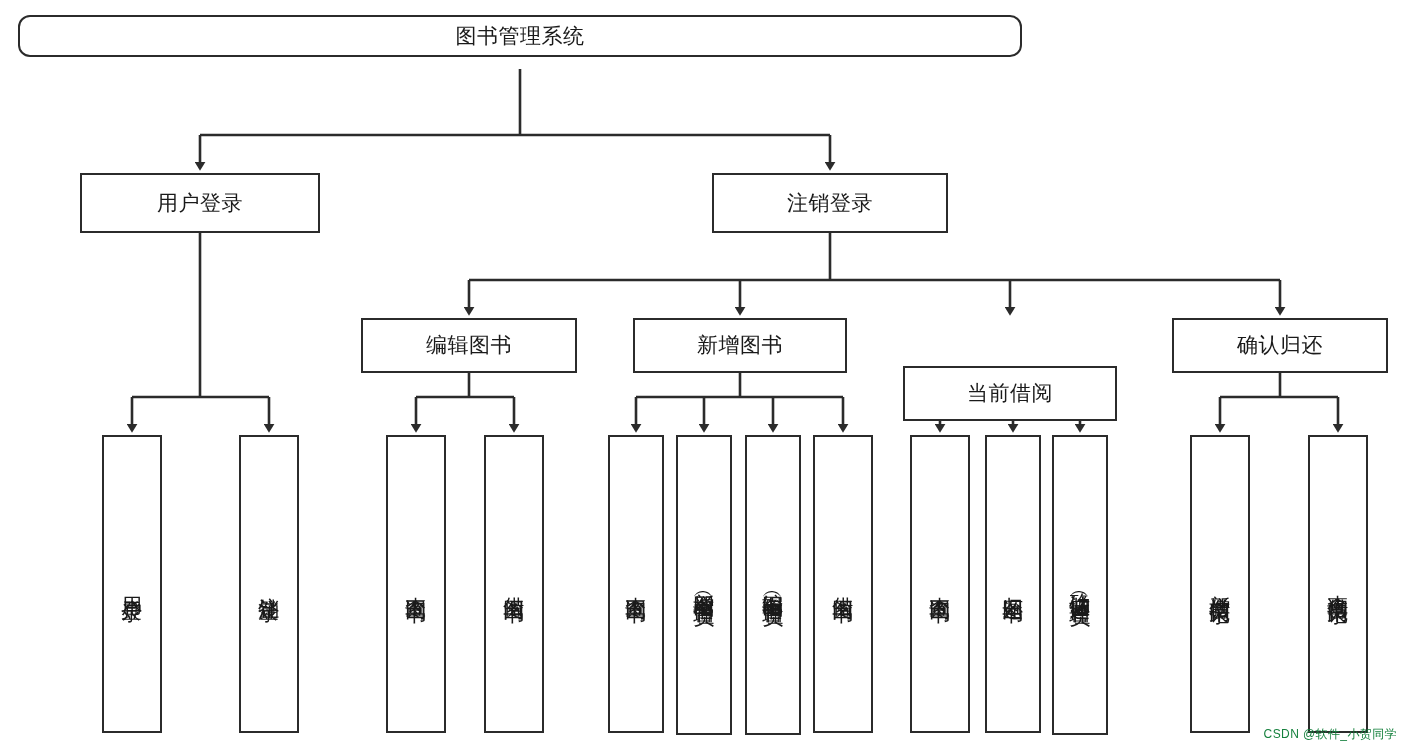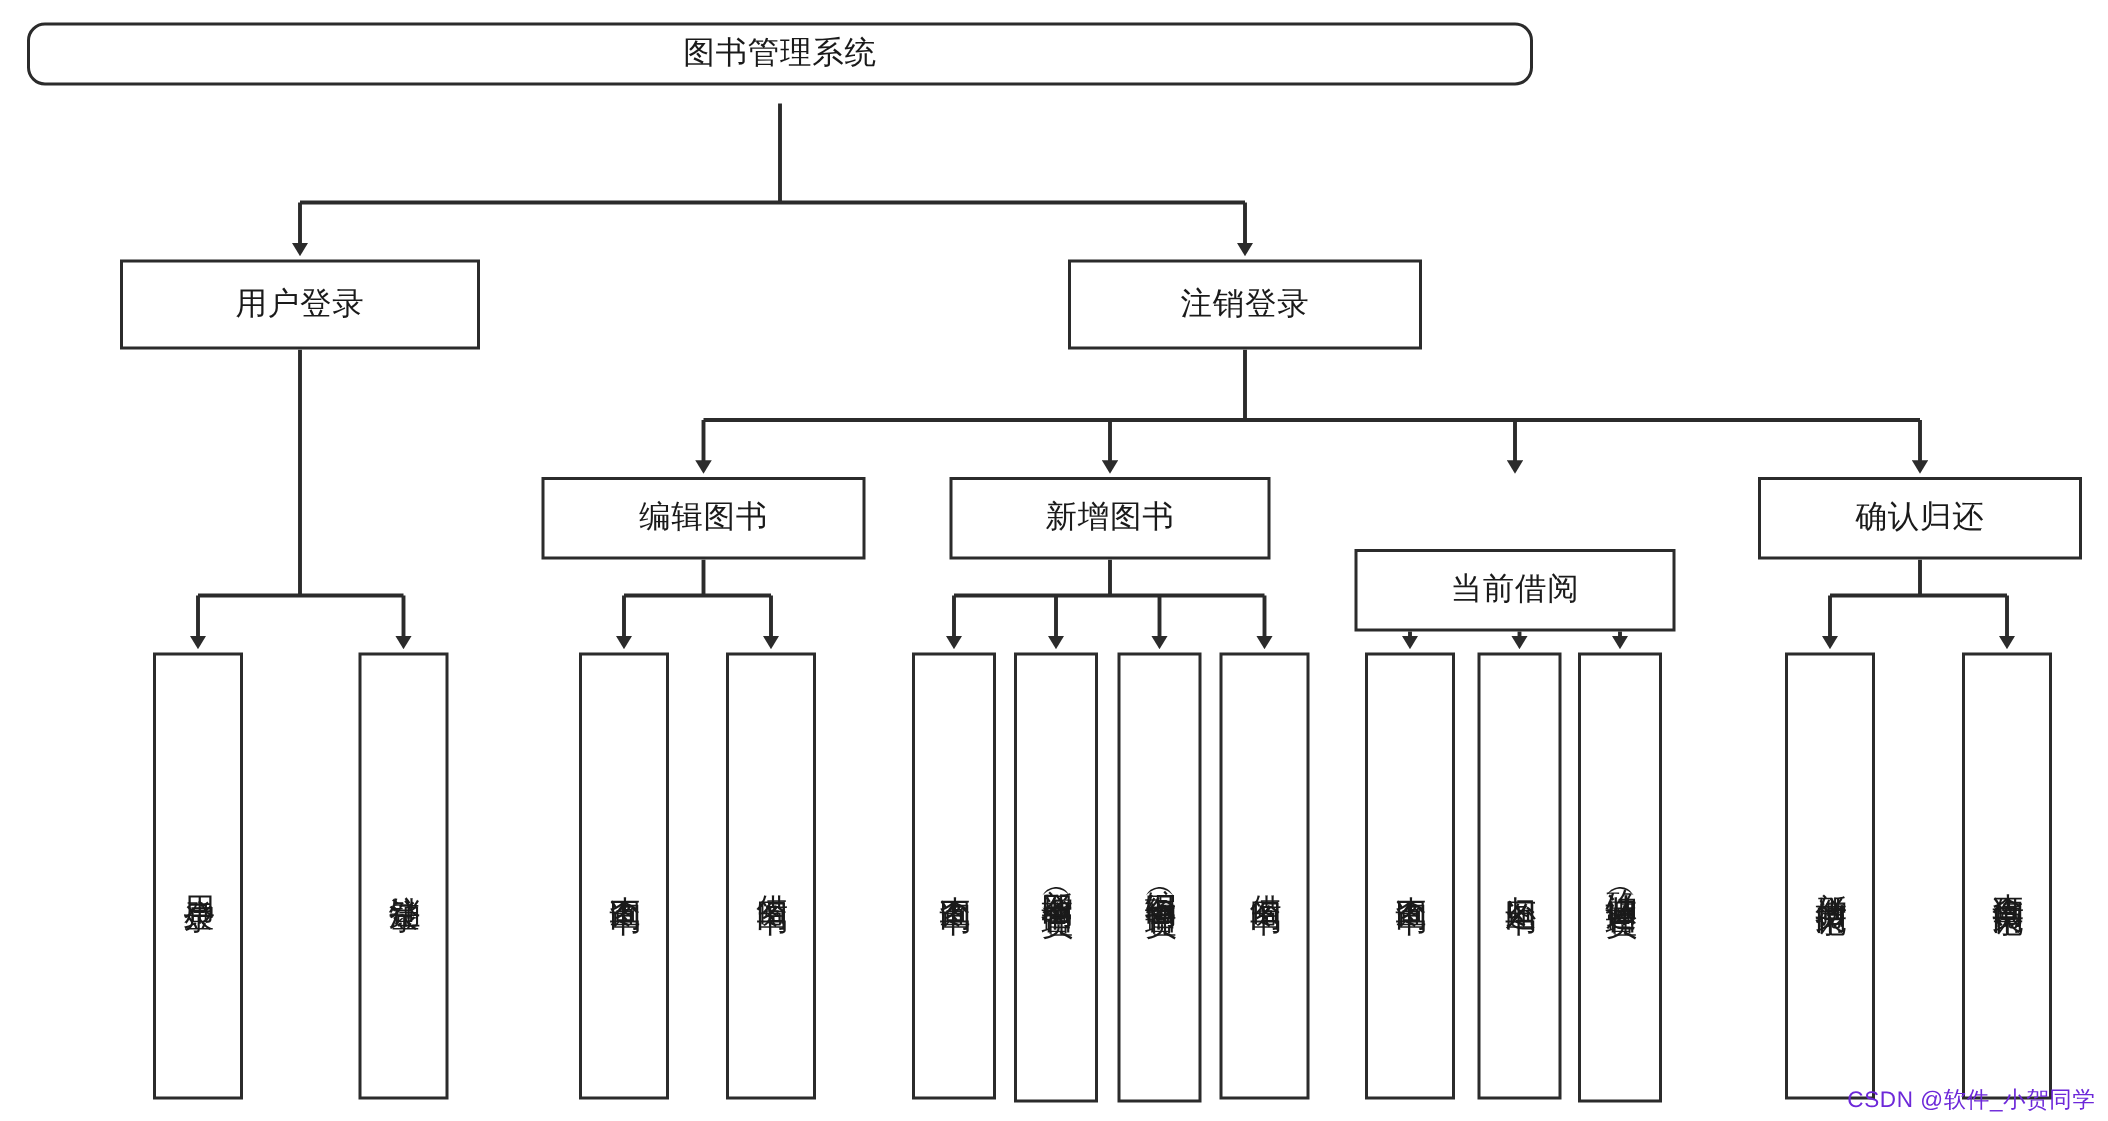--- a/index.html
+++ b/index.html
@@ -54,22 +54,22 @@
     white-space: normal;
     font-size: 21px;
     line-height: 1.32;
     letter-spacing: 2px;
     max-height: 100%;
   }
   #watermark {
     position: absolute;
     right: 8px;
     bottom: 4px;
-    font-size: 15px;
-    color: #6d28d9;
+    font-size: 12px;
+    color: #15803d;
     letter-spacing: 0.4px;
     white-space: nowrap;
     user-select: none;
     text-align: right;
   }
 </style>
 </head>
 <body>
 
 <div id="canvas">

